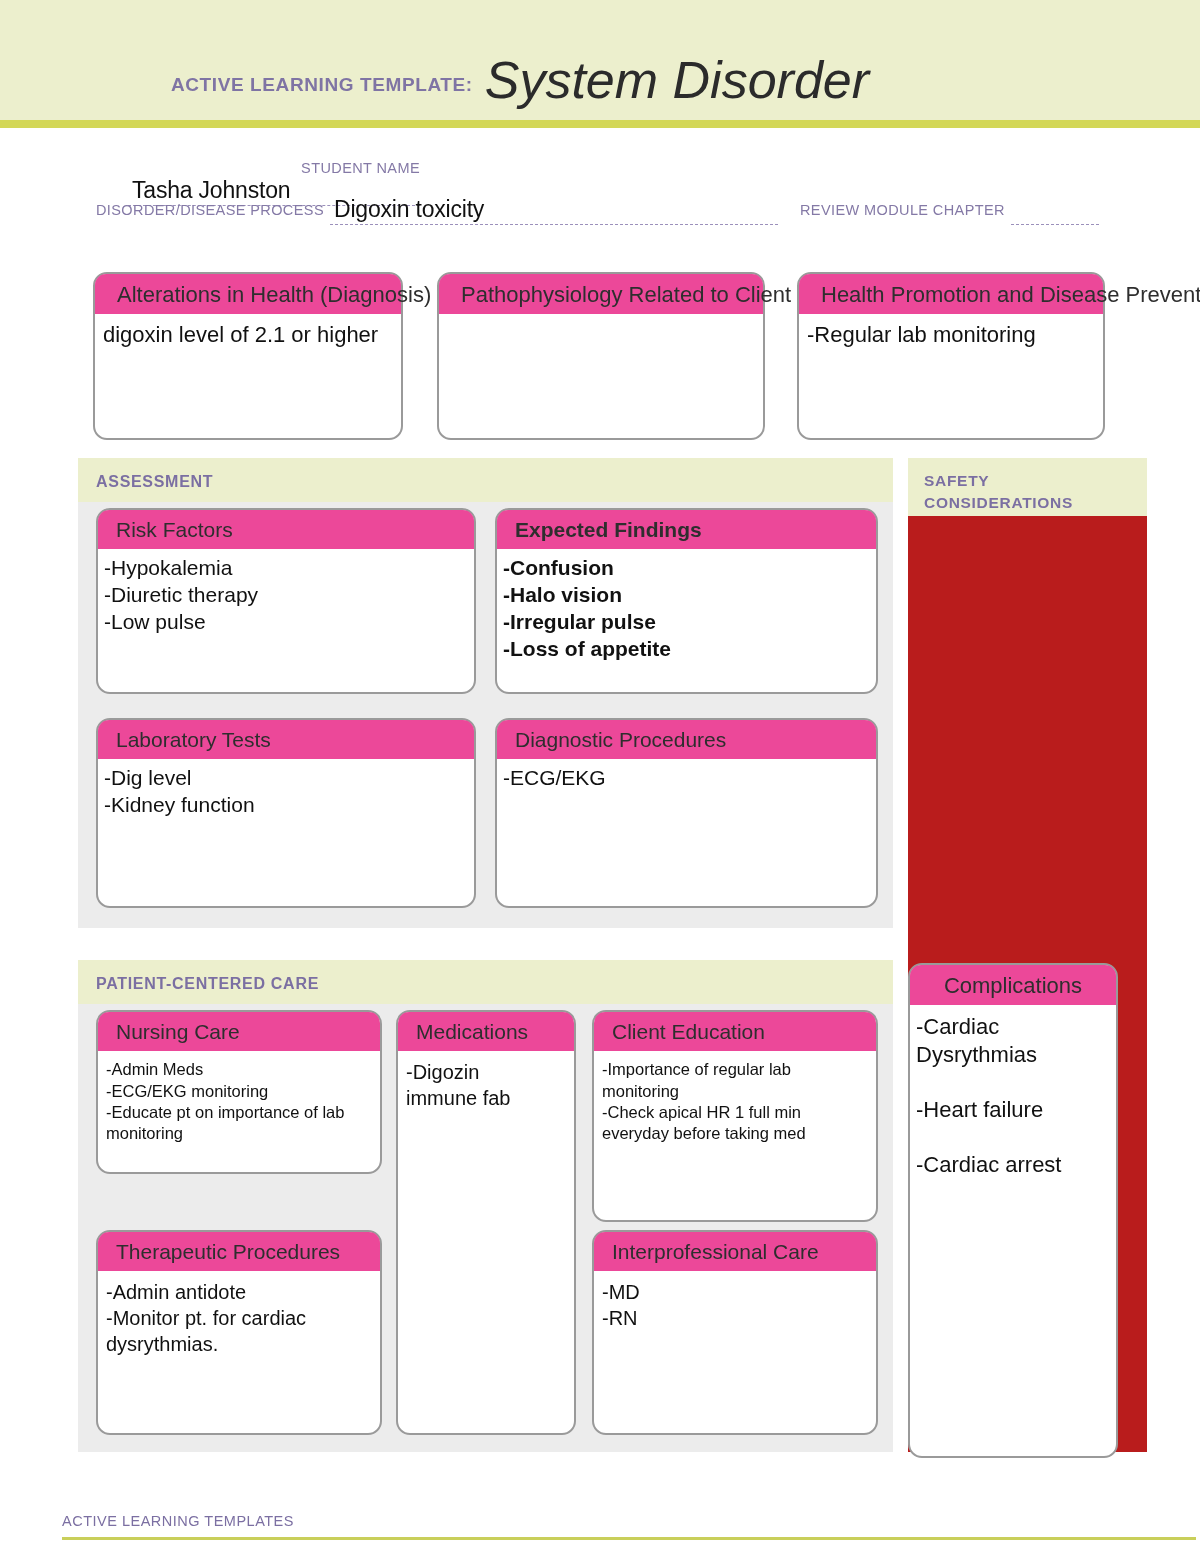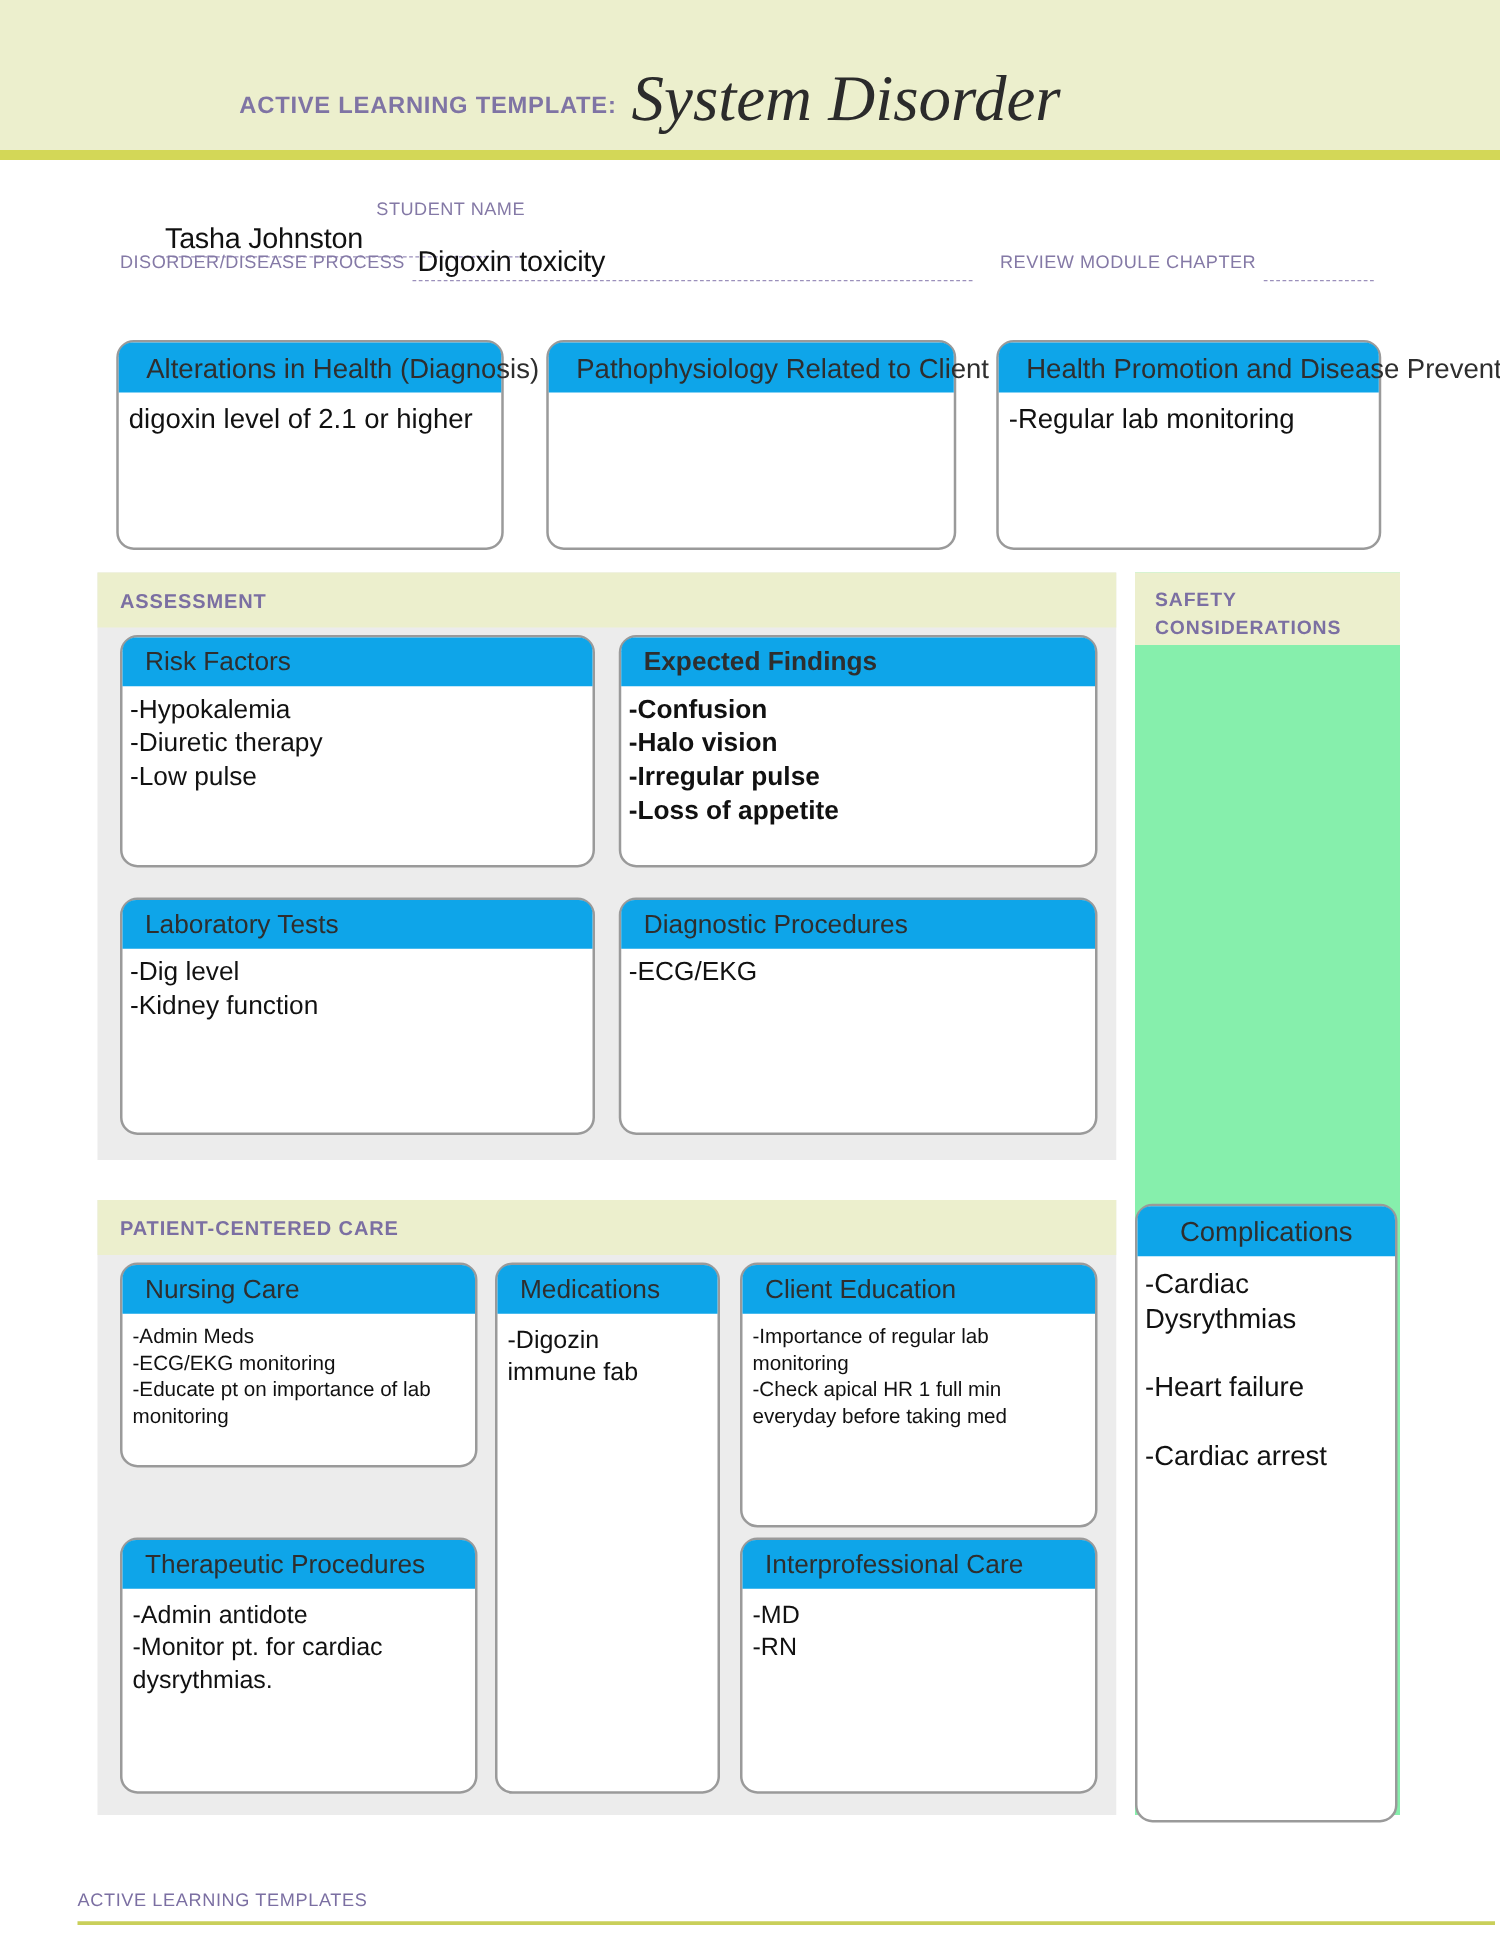--- a/index.html
+++ b/index.html
@@ -45,21 +45,21 @@
   .alt-label {
     font-size: 19px;
     font-weight: bold;
     letter-spacing: 0.6px;
     color: #7f74a4;
     padding-bottom: 10px;
     margin-right: 12px;
     white-space: nowrap;
   }
   .alt-title {
-    font-family: Liberation Serif, serif;
+    font-family: Liberation Sans, sans-serif;
     font-style: italic;
     font-size: 52px;
     color: #2b2b2b;
     line-height: 1;
     white-space: nowrap;
   }
 
   
   .meta {
     position: absolute;
@@ -103,21 +103,21 @@
   
   .box {
     position: absolute;
     box-sizing: border-box;
     border: 2px solid #9a9a9a;
     border-radius: 14px;
     background: #ffffff;
     overflow: visible;
   }
   .box > .box-head {
-    background: #0ea5e9;
+    background: #ec4899;
     border-radius: 11px 11px 0 0;
     padding: 8px 12px 7px 18px;
     font-size: 21px;
     color: #2e2e2e;
     line-height: 1.15;
     white-space: nowrap;
   }
   .box > .box-body {
     padding: 6px 8px 6px 6px;
     font-size: 21px;
@@ -151,22 +151,22 @@
     box-sizing: border-box;
     white-space: pre-line;
     line-height: 1.35;
   }
   #panel-assessment { left: 78px; top: 458px; width: 815px; height: 470px; }
   #panel-assessment .panel-head { height: 44px; padding-top: 13px; }
   #panel-care { left: 78px; top: 960px; width: 815px; height: 492px; }
   #panel-care .panel-head { height: 44px; padding-top: 13px; }
 
   #panel-safety {
-    left: 908px; top: 458px; width: 212px; height: 994px;
-    background: #86efac;
+    left: 908px; top: 458px; width: 239px; height: 994px;
+    background: #b91c1c;
   }
   #panel-safety .panel-head {
     height: 58px;
     font-size: 15.5px;
     padding-top: 12px;
     padding-left: 16px;
     line-height: 1.45;
   }
 
   

